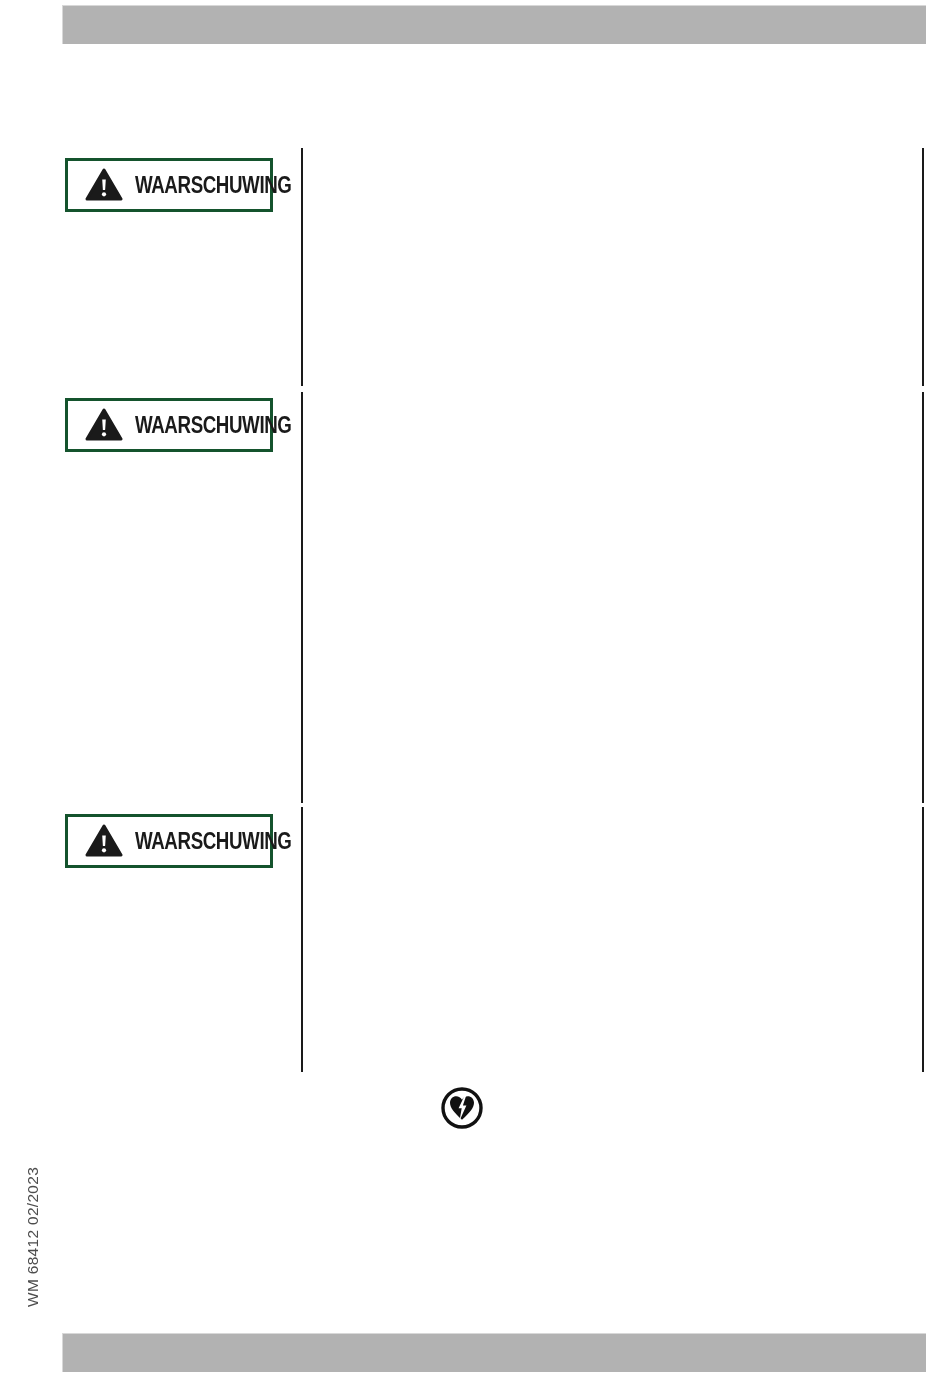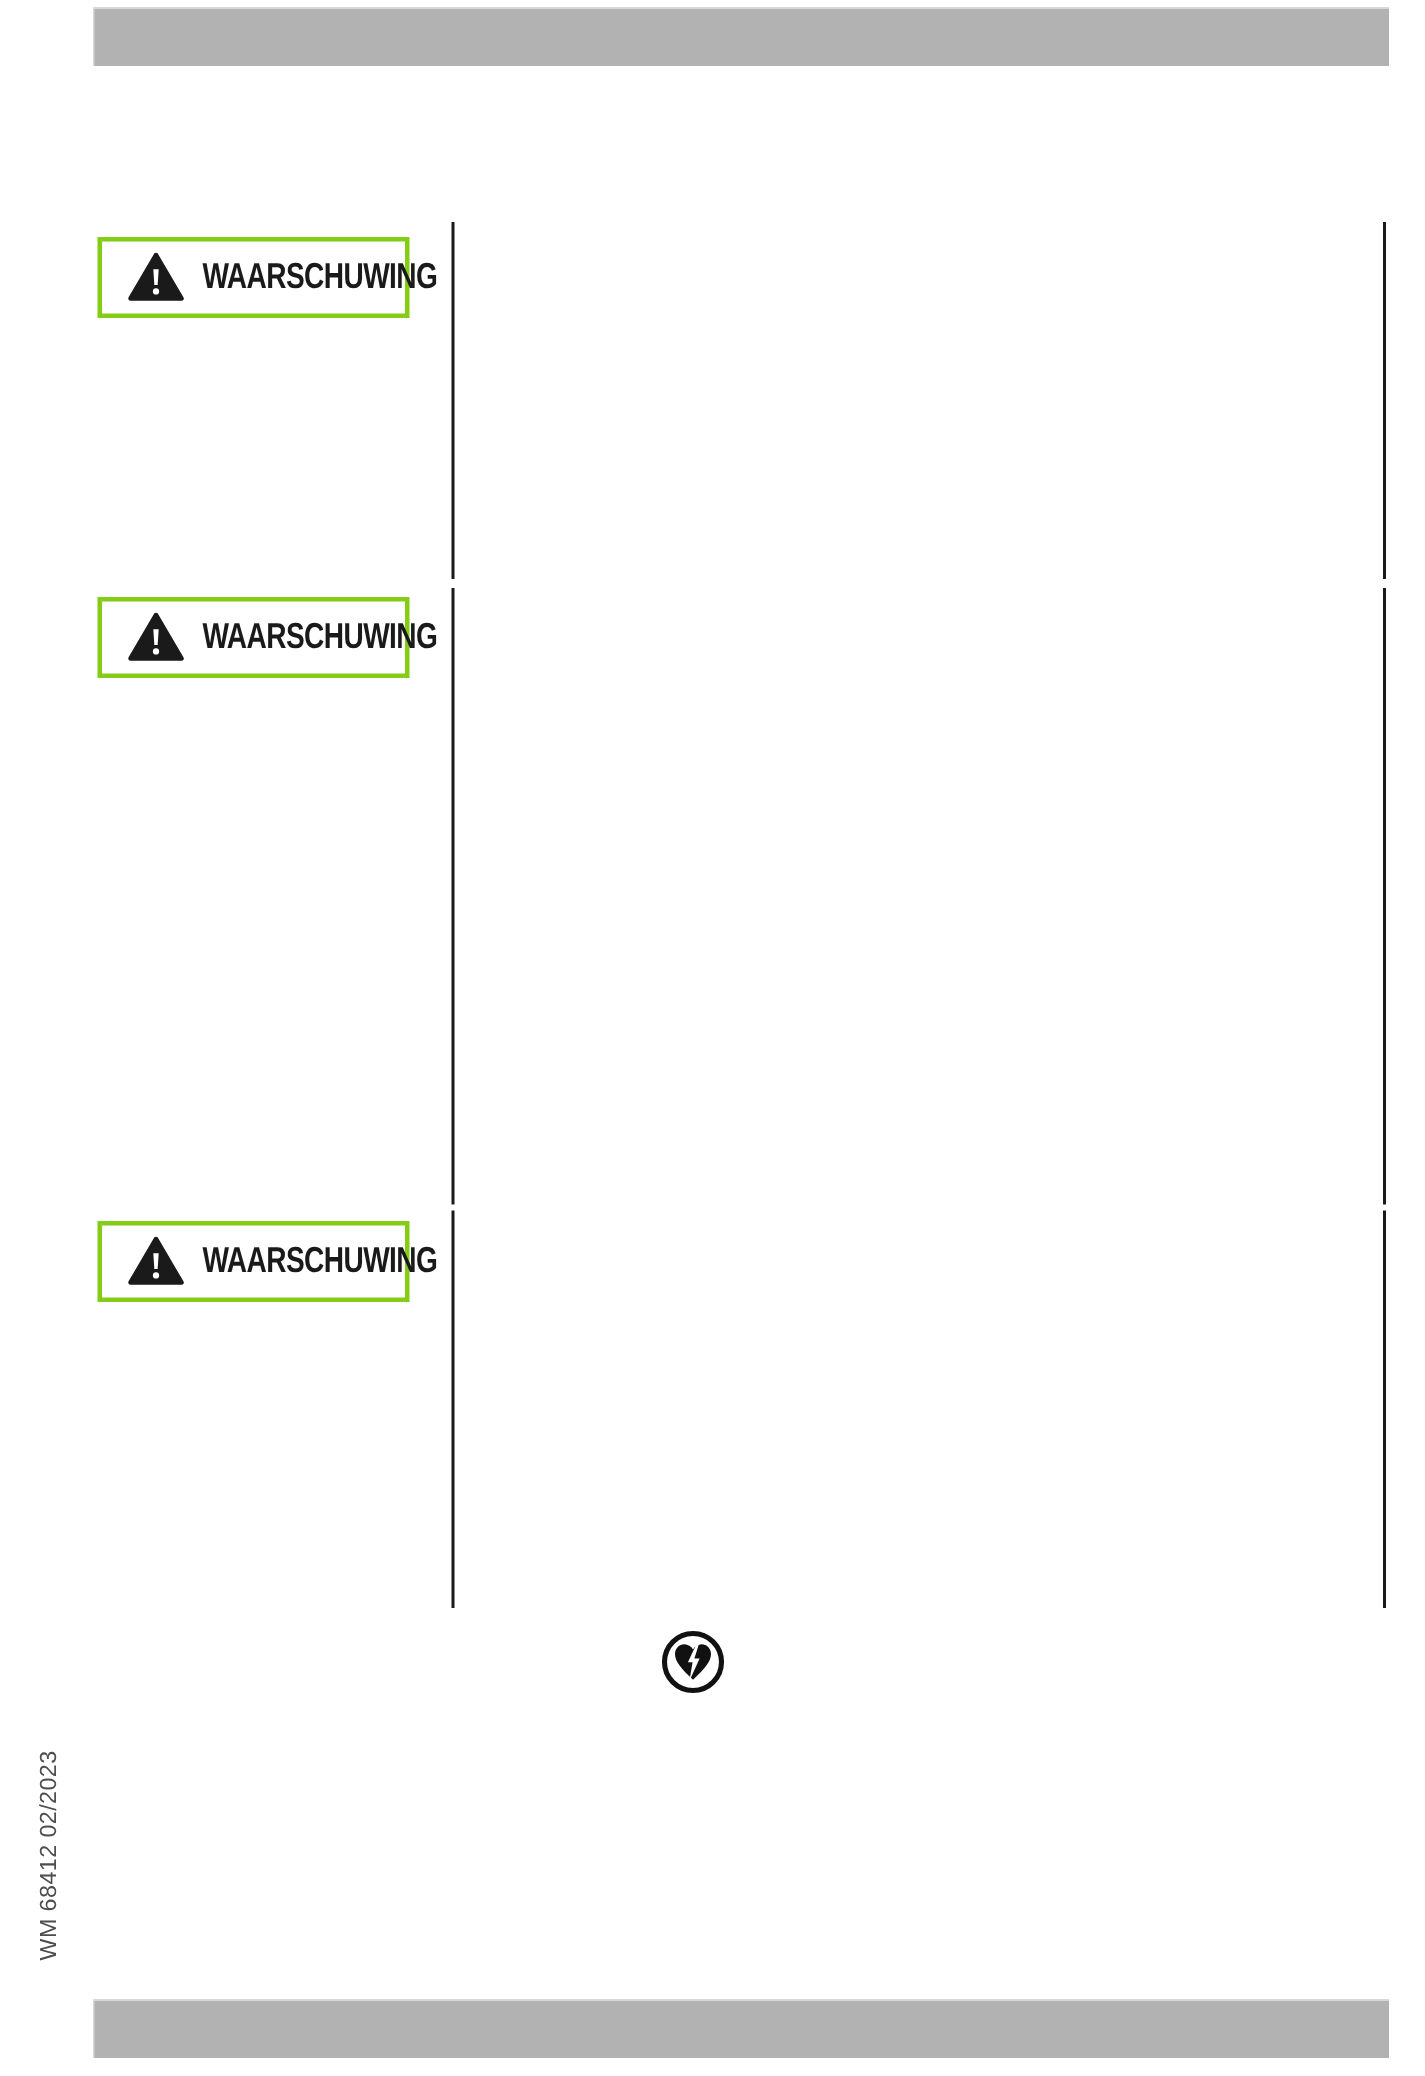--- a/index.html
+++ b/index.html
@@ -29,21 +29,21 @@
   #header-bar { top: 5px; }
   #footer-bar { top: 1333px; }
 
   
   .warning-box {
     position: absolute;
     left: 65px;
     width: 208px;
     height: 54px;
     box-sizing: border-box;
-    border: 3px solid #84cc16;
+    border: 3px solid #14532d;
     background: #ffffff;
     display: flex;
     align-items: center;
     padding-left: 17px;
   }
   .warning-box .tri-icon {
     flex: 0 0 auto;
     display: block;
   }
   .warning-box .signal-word {

